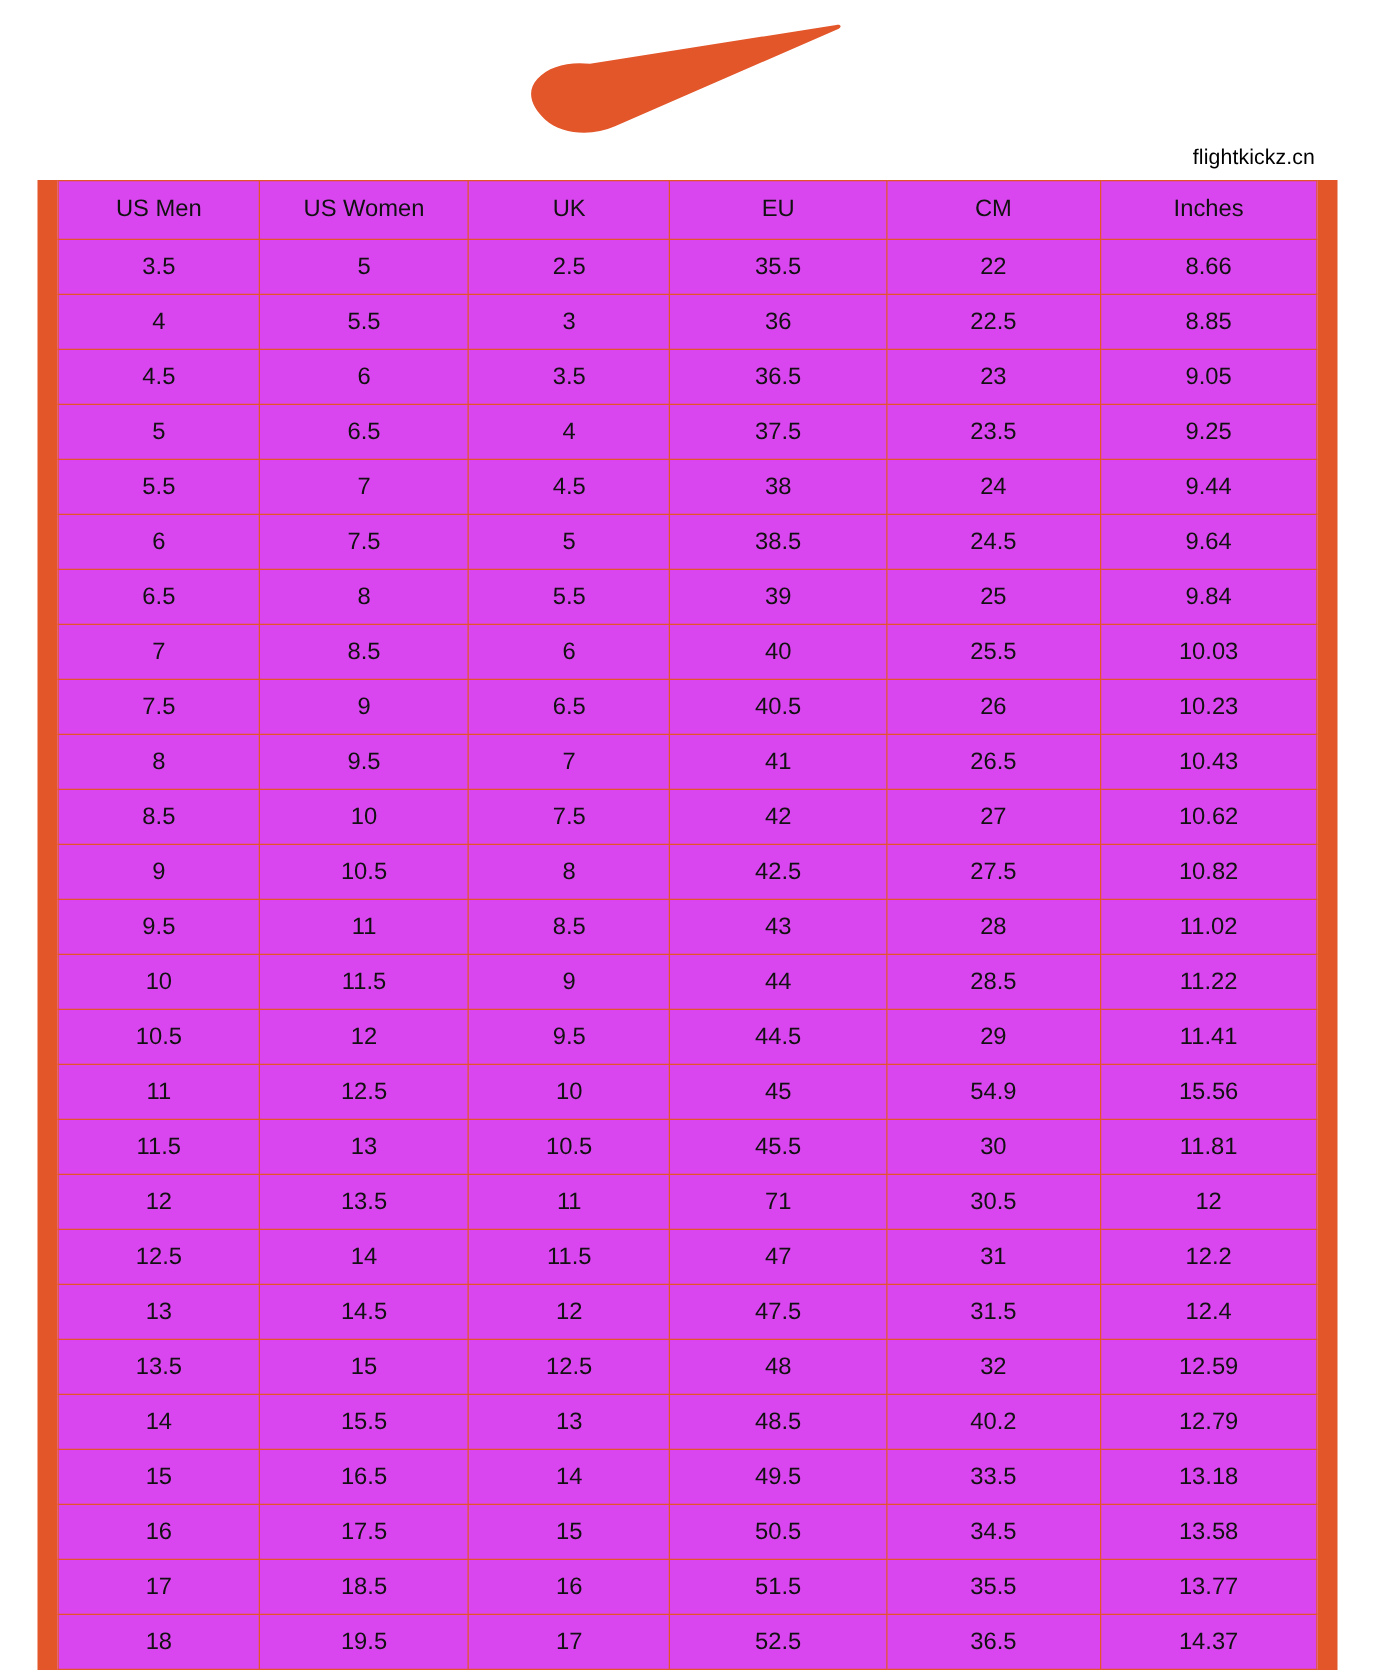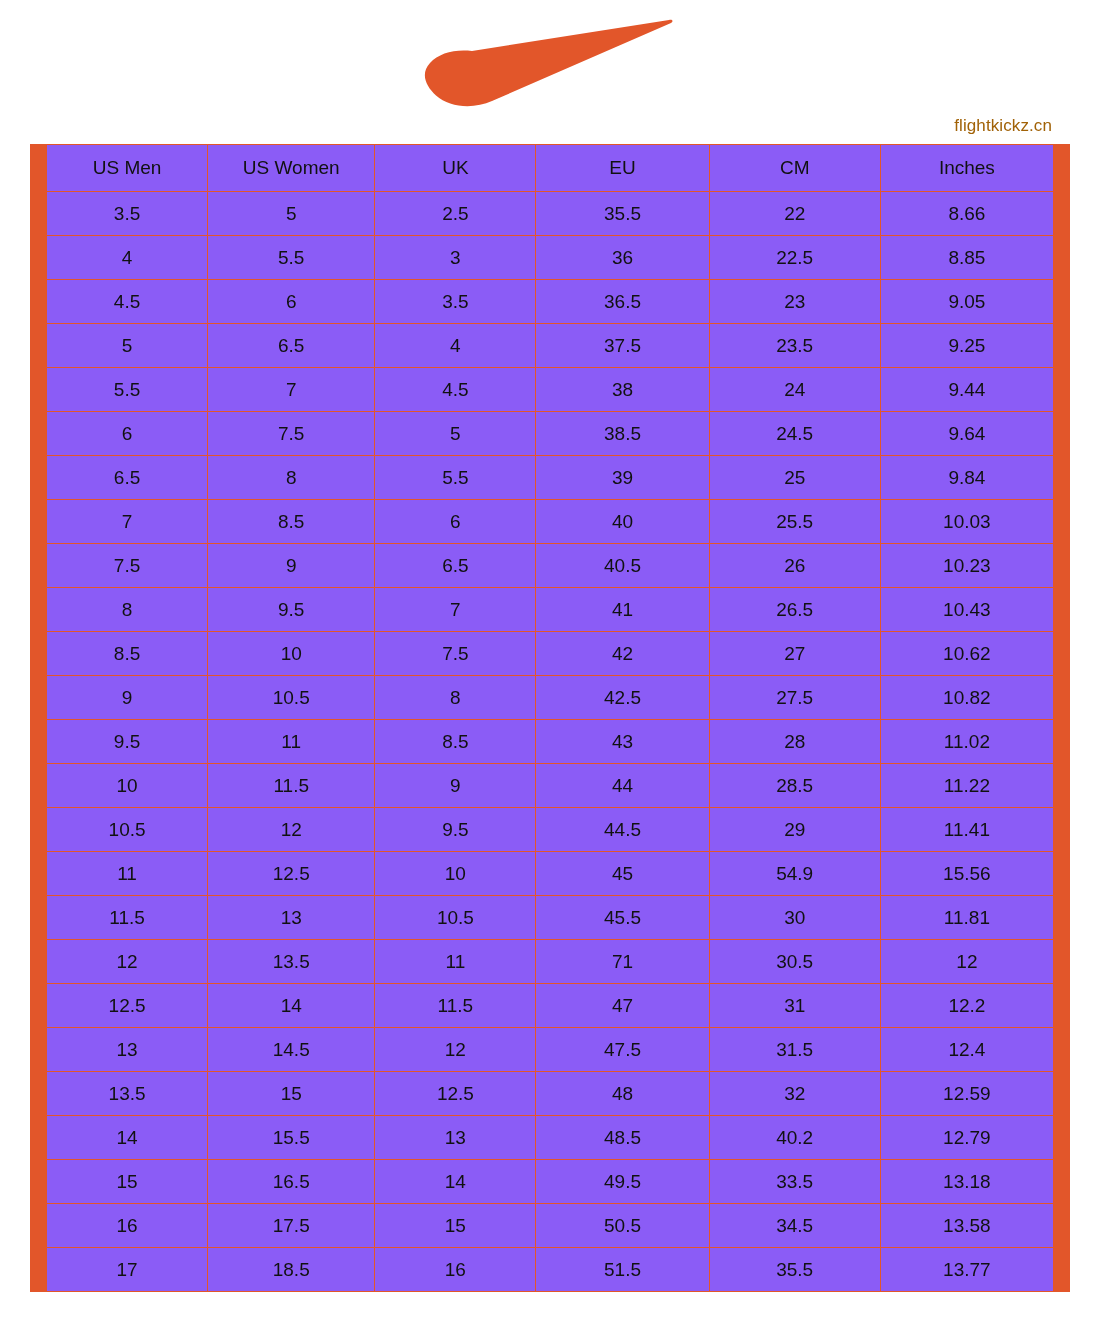--- a/index.html
+++ b/index.html
@@ -30,39 +30,39 @@
     height: 92px;
     display: block;
   }
 
   .brand-line {
     width: 100%;
     text-align: right;
     padding-right: 48px;
     box-sizing: border-box;
     font-size: 17px;
-    color: #a16207;
+    color: #000000;
     letter-spacing: 0.1px;
     margin-top: -6px;
     margin-bottom: 8px;
   }
 
   .table-zone {
     position: relative;
     margin: 0 30px 0 30px;
     border-left: 16px solid #E2562A;
     border-right: 16px solid #E2562A;
     box-sizing: border-box;
   }
 
   table.size-table {
     width: 100%;
     border-collapse: collapse;
     table-layout: fixed;
-    background: #8b5cf6;
+    background: #d946ef;
   }
   table.size-table th,
   table.size-table td {
     border: 1px solid #E2562A;
     text-align: center;
     font-size: 19px;
     font-weight: normal;
     color: #111111;
     height: 43px;
     line-height: 43px;
@@ -303,15 +303,23 @@
           <td>13.58</td>
         </tr>
         <tr>
           <td>17</td>
           <td>18.5</td>
           <td>16</td>
           <td>51.5</td>
           <td>35.5</td>
           <td>13.77</td>
         </tr>
+        <tr>
+          <td>18</td>
+          <td>19.5</td>
+          <td>17</td>
+          <td>52.5</td>
+          <td>36.5</td>
+          <td>14.37</td>
+        </tr>
       </tbody>
   </table>
 </div>
 
 </body></html>

